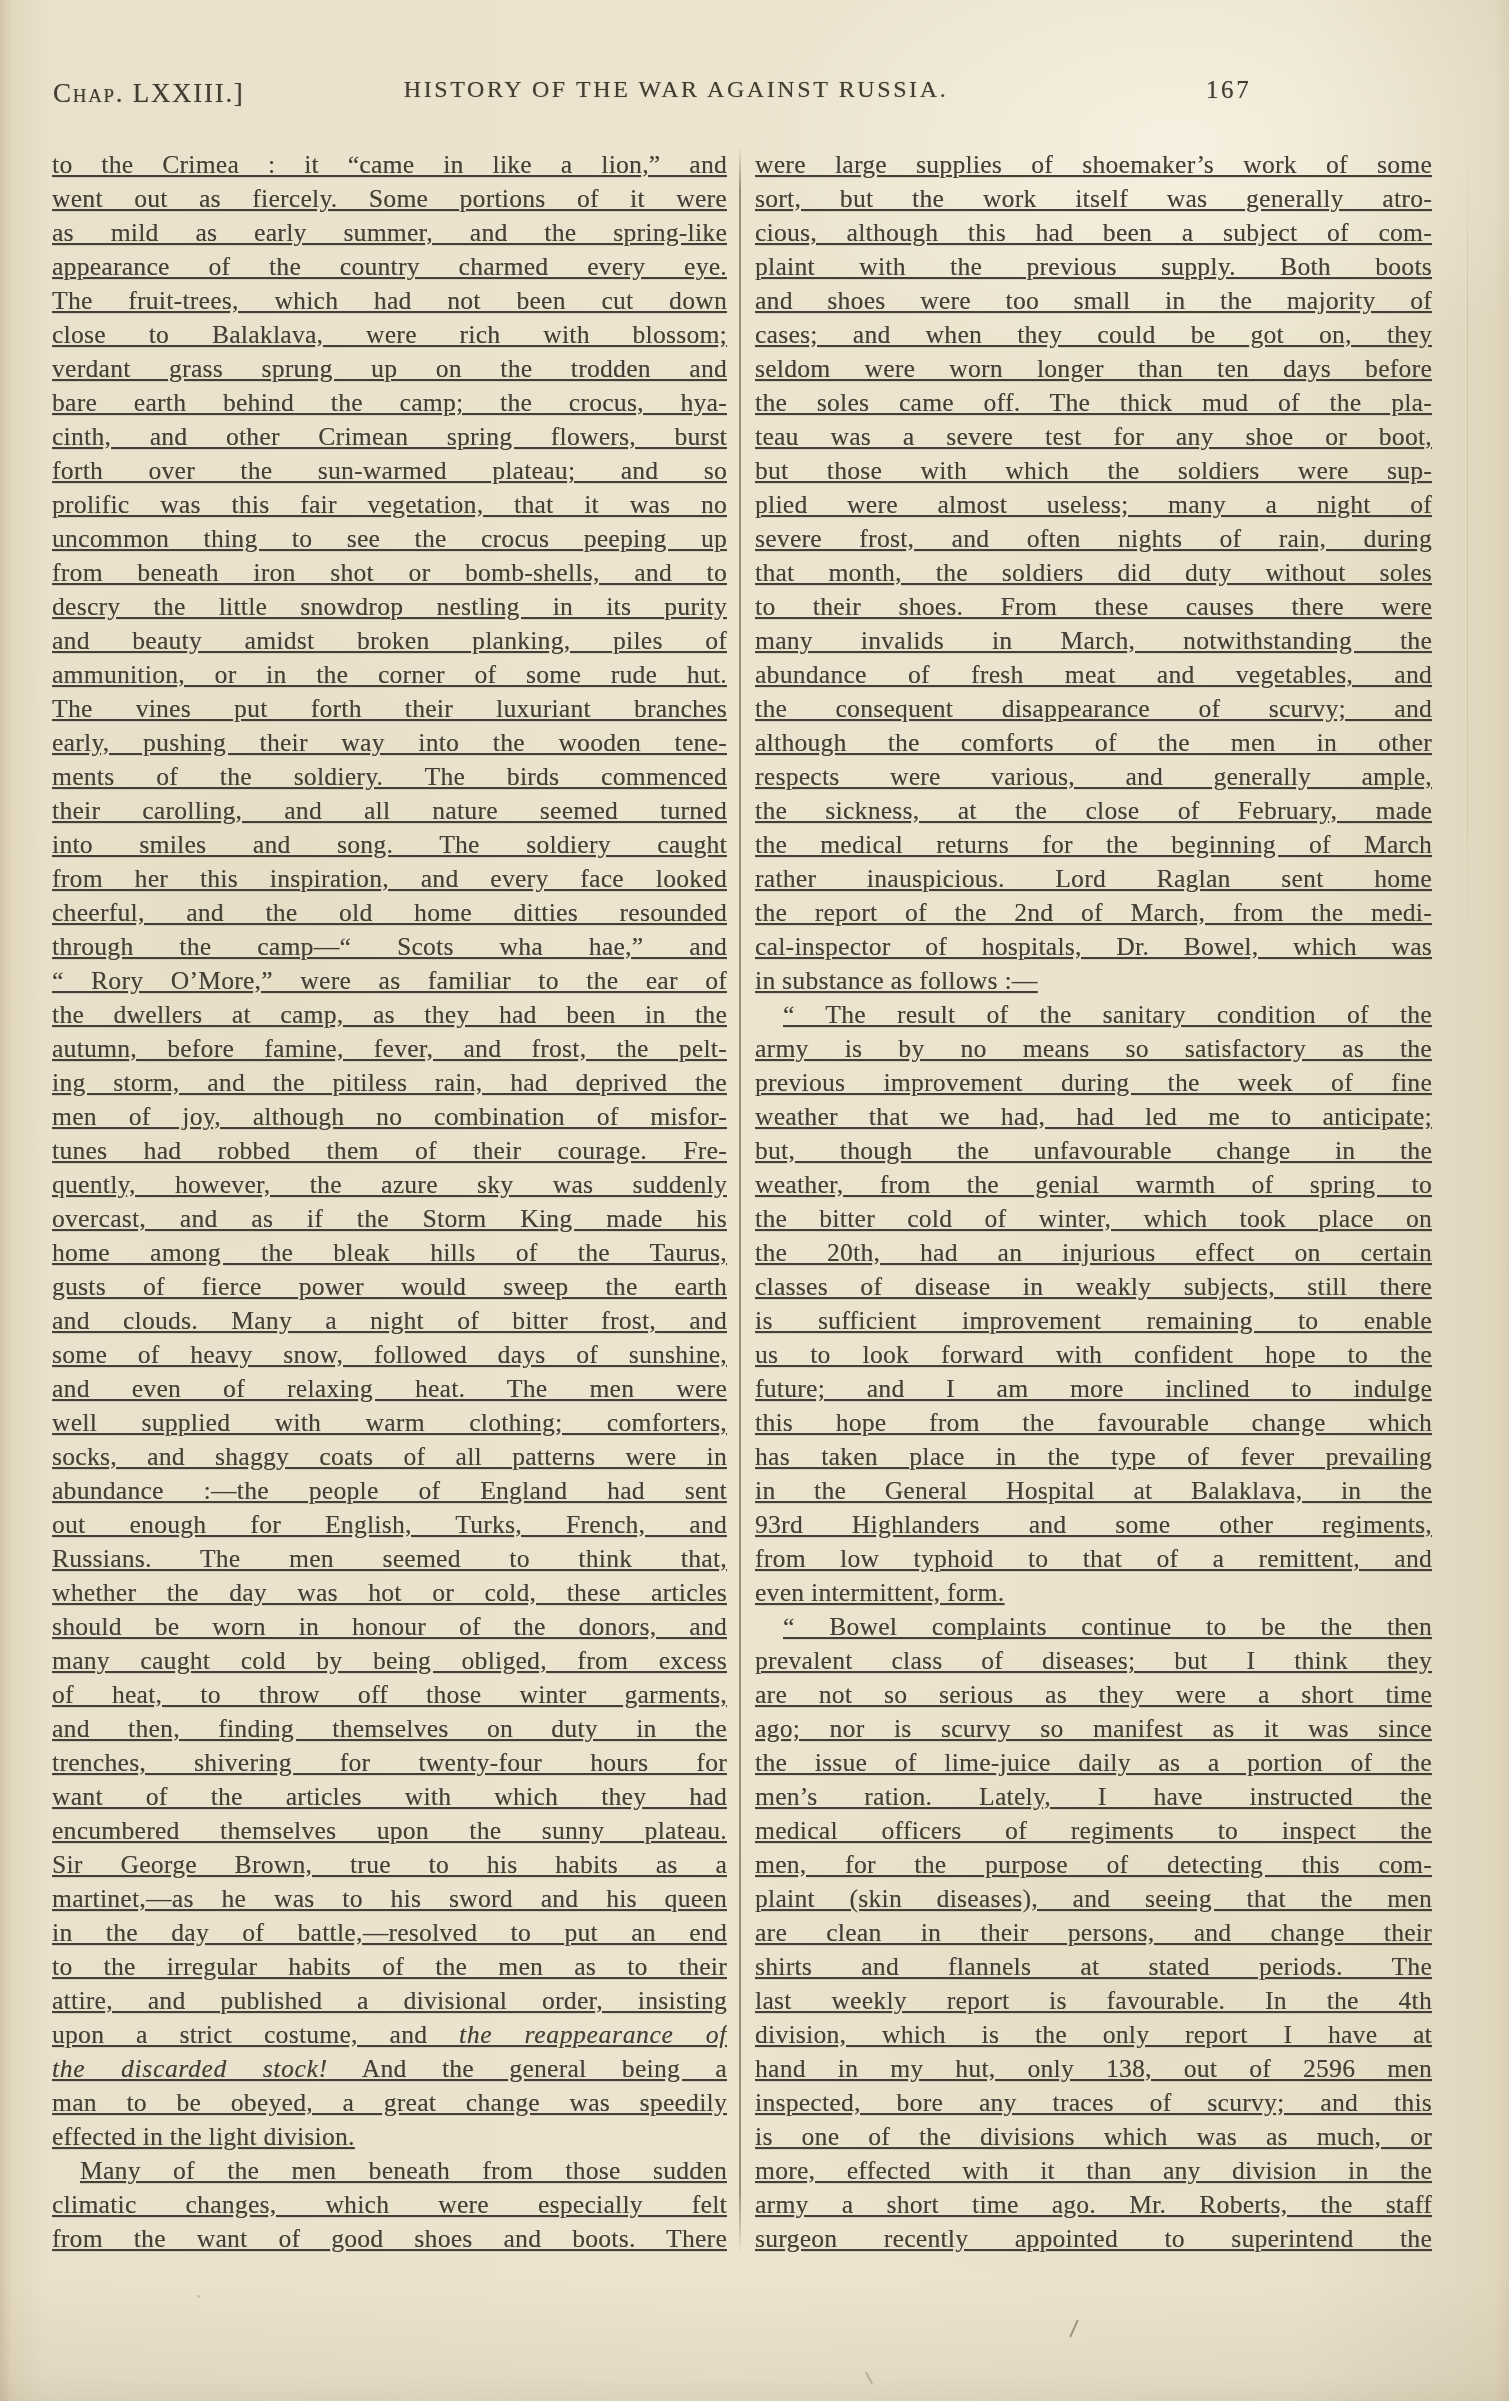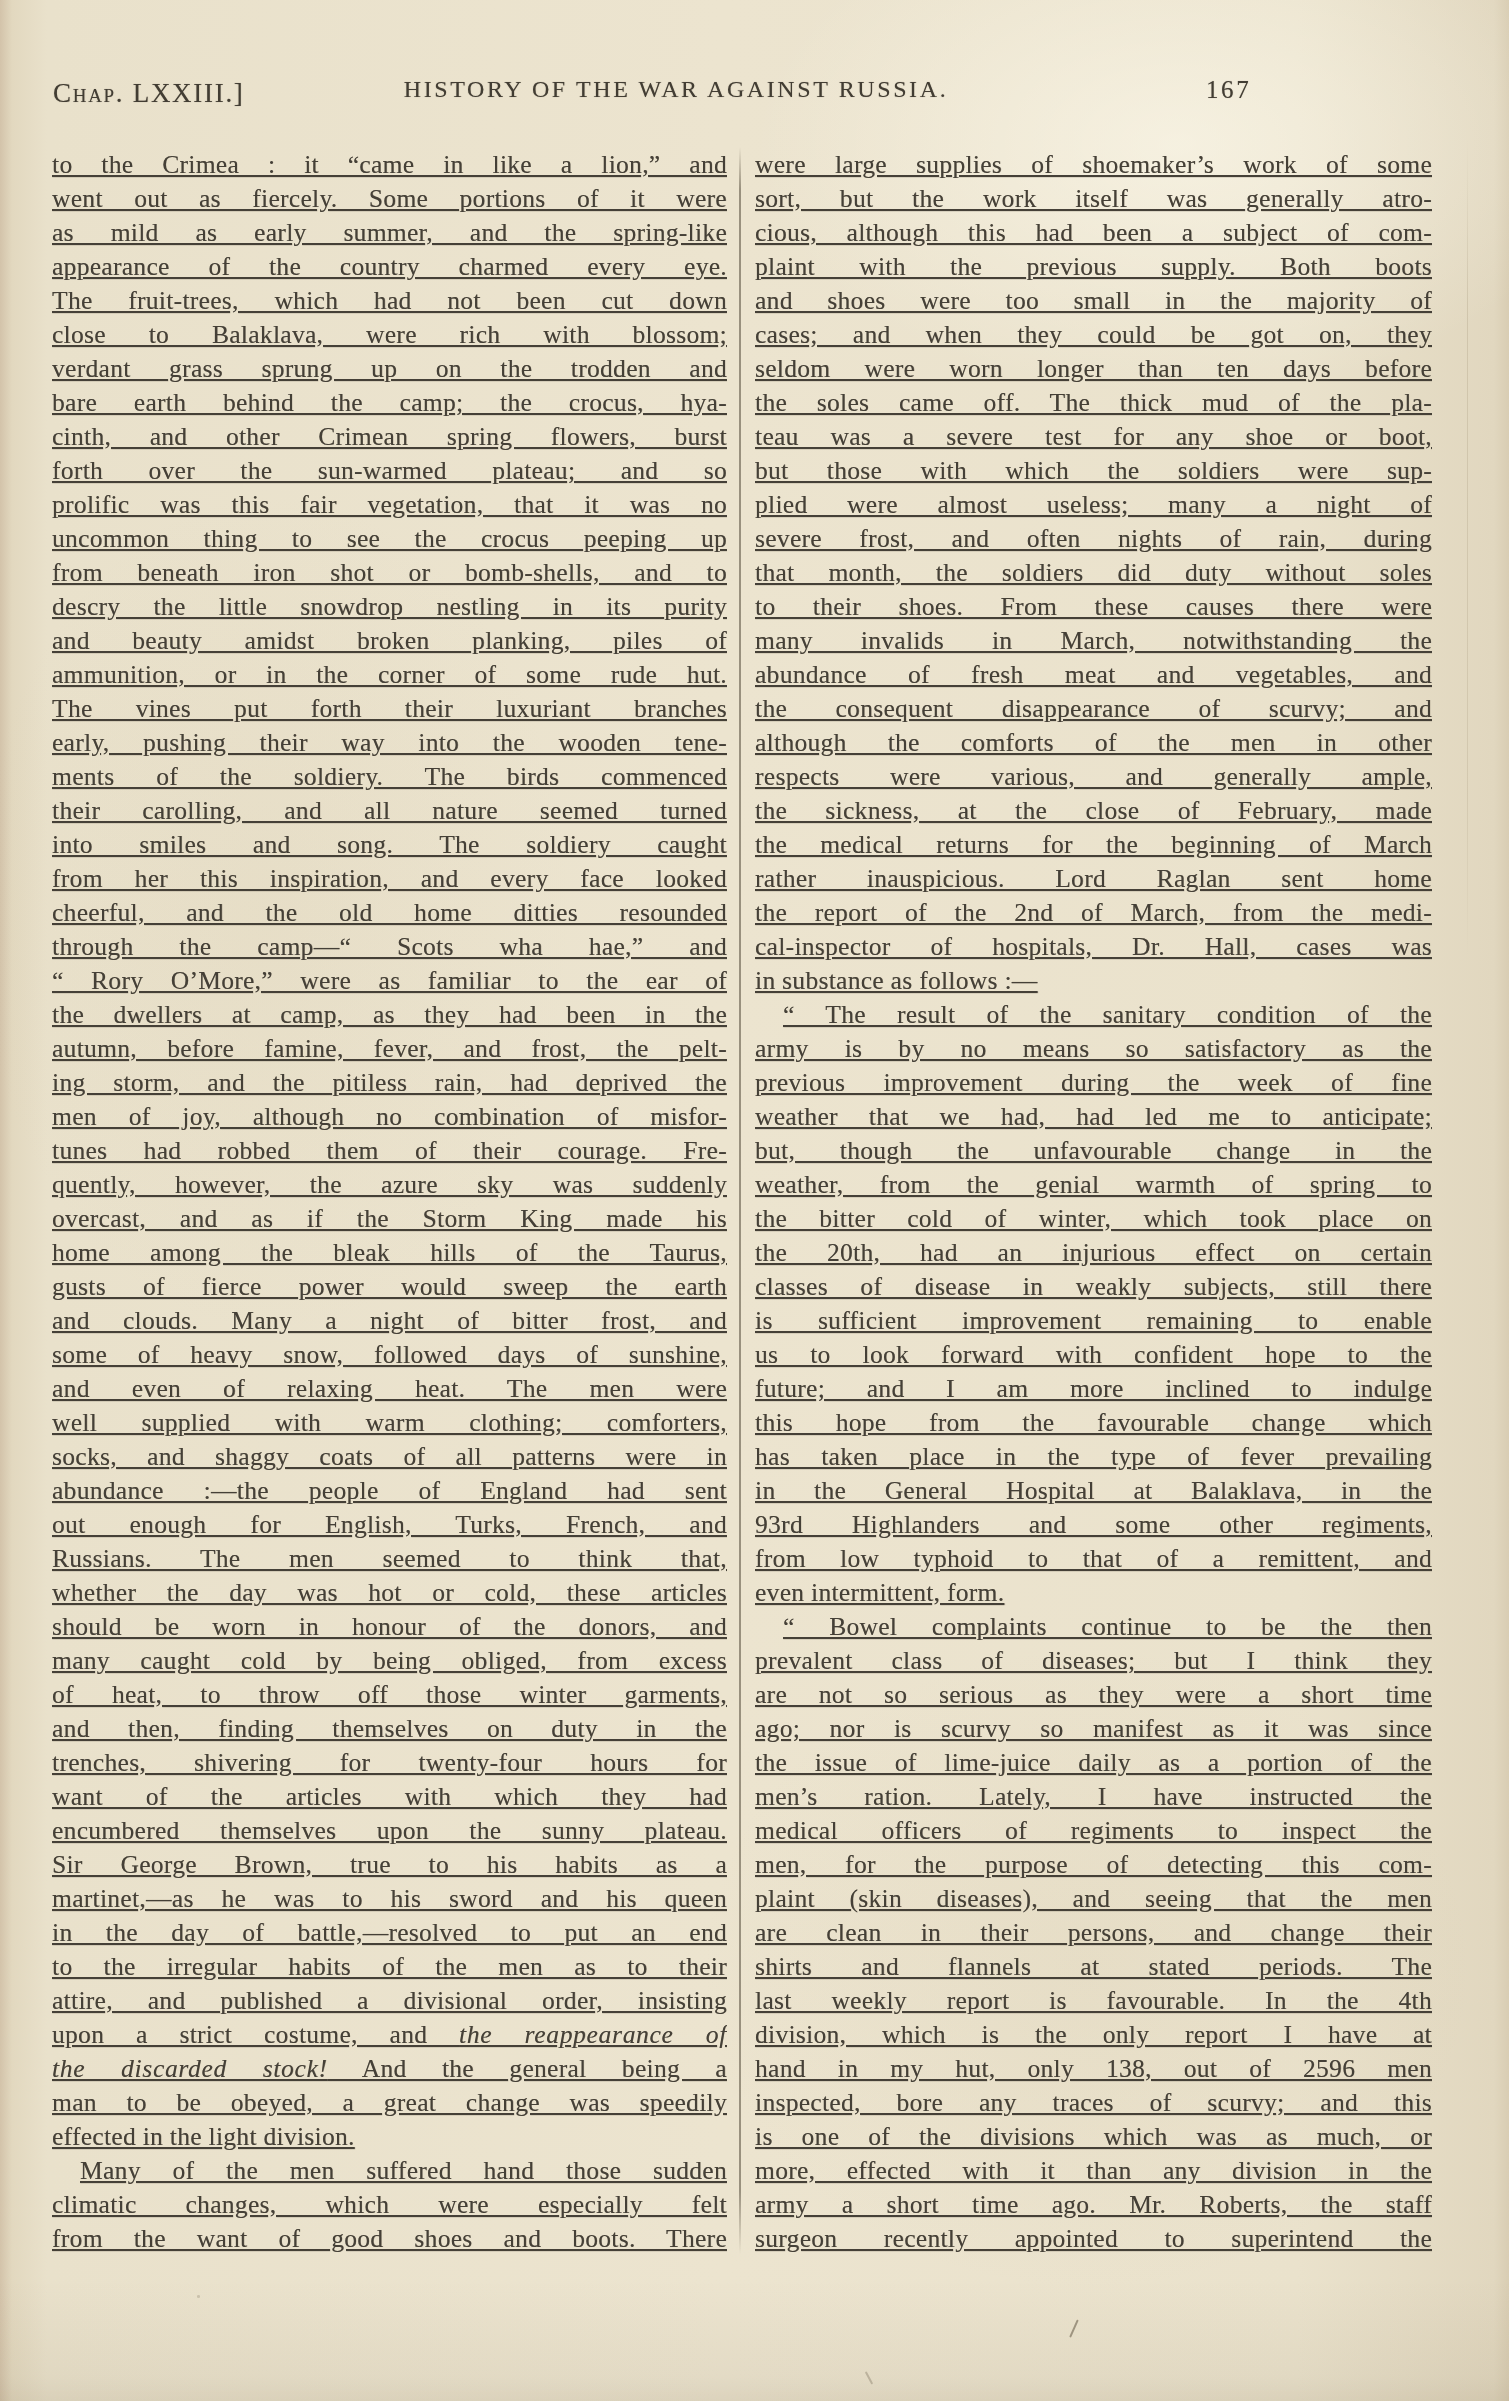--- a/index.html
+++ b/index.html
@@ -137,21 +137,21 @@
         <div class="line">martinet,—as he was to his sword and his queen</div>
         <div class="line">in the day of battle,—resolved to put an end</div>
         <div class="line">to the irregular habits of the men as to their</div>
         <div class="line">attire, and published a divisional order, insisting</div>
         <div class="line">upon a strict costume, and <i>the reappearance of</i></div>
         <div class="line"><i>the discarded stock!</i>  And the general being a</div>
         <div class="line">man to be obeyed, a great change was speedily</div>
         <div class="line pend">effected in the light division.</div>
       </div>
       <div class="para">
-        <div class="line pfirst">Many of the men suffered hand those sudden</div>
+        <div class="line pfirst">Many of the men beneath from those sudden</div>
         <div class="line">climatic changes, which were especially felt</div>
         <div class="line">from the want of good shoes and boots.  There</div>
       </div>
     </div>
   <div class="col col-right">
       <div class="para">
         <div class="line">were large supplies of shoemaker’s work of some</div>
         <div class="line">sort, but the work itself was generally atro-</div>
         <div class="line">cious, although this had been a subject of com-</div>
         <div class="line">plaint with the previous supply.  Both boots</div>
@@ -167,21 +167,21 @@
         <div class="line">to their shoes.  From these causes there were</div>
         <div class="line">many invalids in March, notwithstanding the</div>
         <div class="line">abundance of fresh meat and vegetables, and</div>
         <div class="line">the consequent disappearance of scurvy; and</div>
         <div class="line">although the comforts of the men in other</div>
         <div class="line">respects were various, and generally ample,</div>
         <div class="line">the sickness, at the close of February, made</div>
         <div class="line">the medical returns for the beginning of March</div>
         <div class="line">rather inauspicious.  Lord Raglan sent home</div>
         <div class="line">the report of the 2nd of March, from the medi-</div>
-        <div class="line">cal-inspector of hospitals, Dr. Hall, cases was</div>
+        <div class="line">cal-inspector of hospitals, Dr. Bowel, which was</div>
         <div class="line pend">in substance as follows :—</div>
       </div>
       <div class="para">
         <div class="line pfirst">“ The result of the sanitary condition of the</div>
         <div class="line">army is by no means so satisfactory as the</div>
         <div class="line">previous improvement during the week of fine</div>
         <div class="line">weather that we had, had led me to anticipate;</div>
         <div class="line">but, though the unfavourable change in the</div>
         <div class="line">weather, from the genial warmth of spring to</div>
         <div class="line">the bitter cold of winter, which took place on</div>

